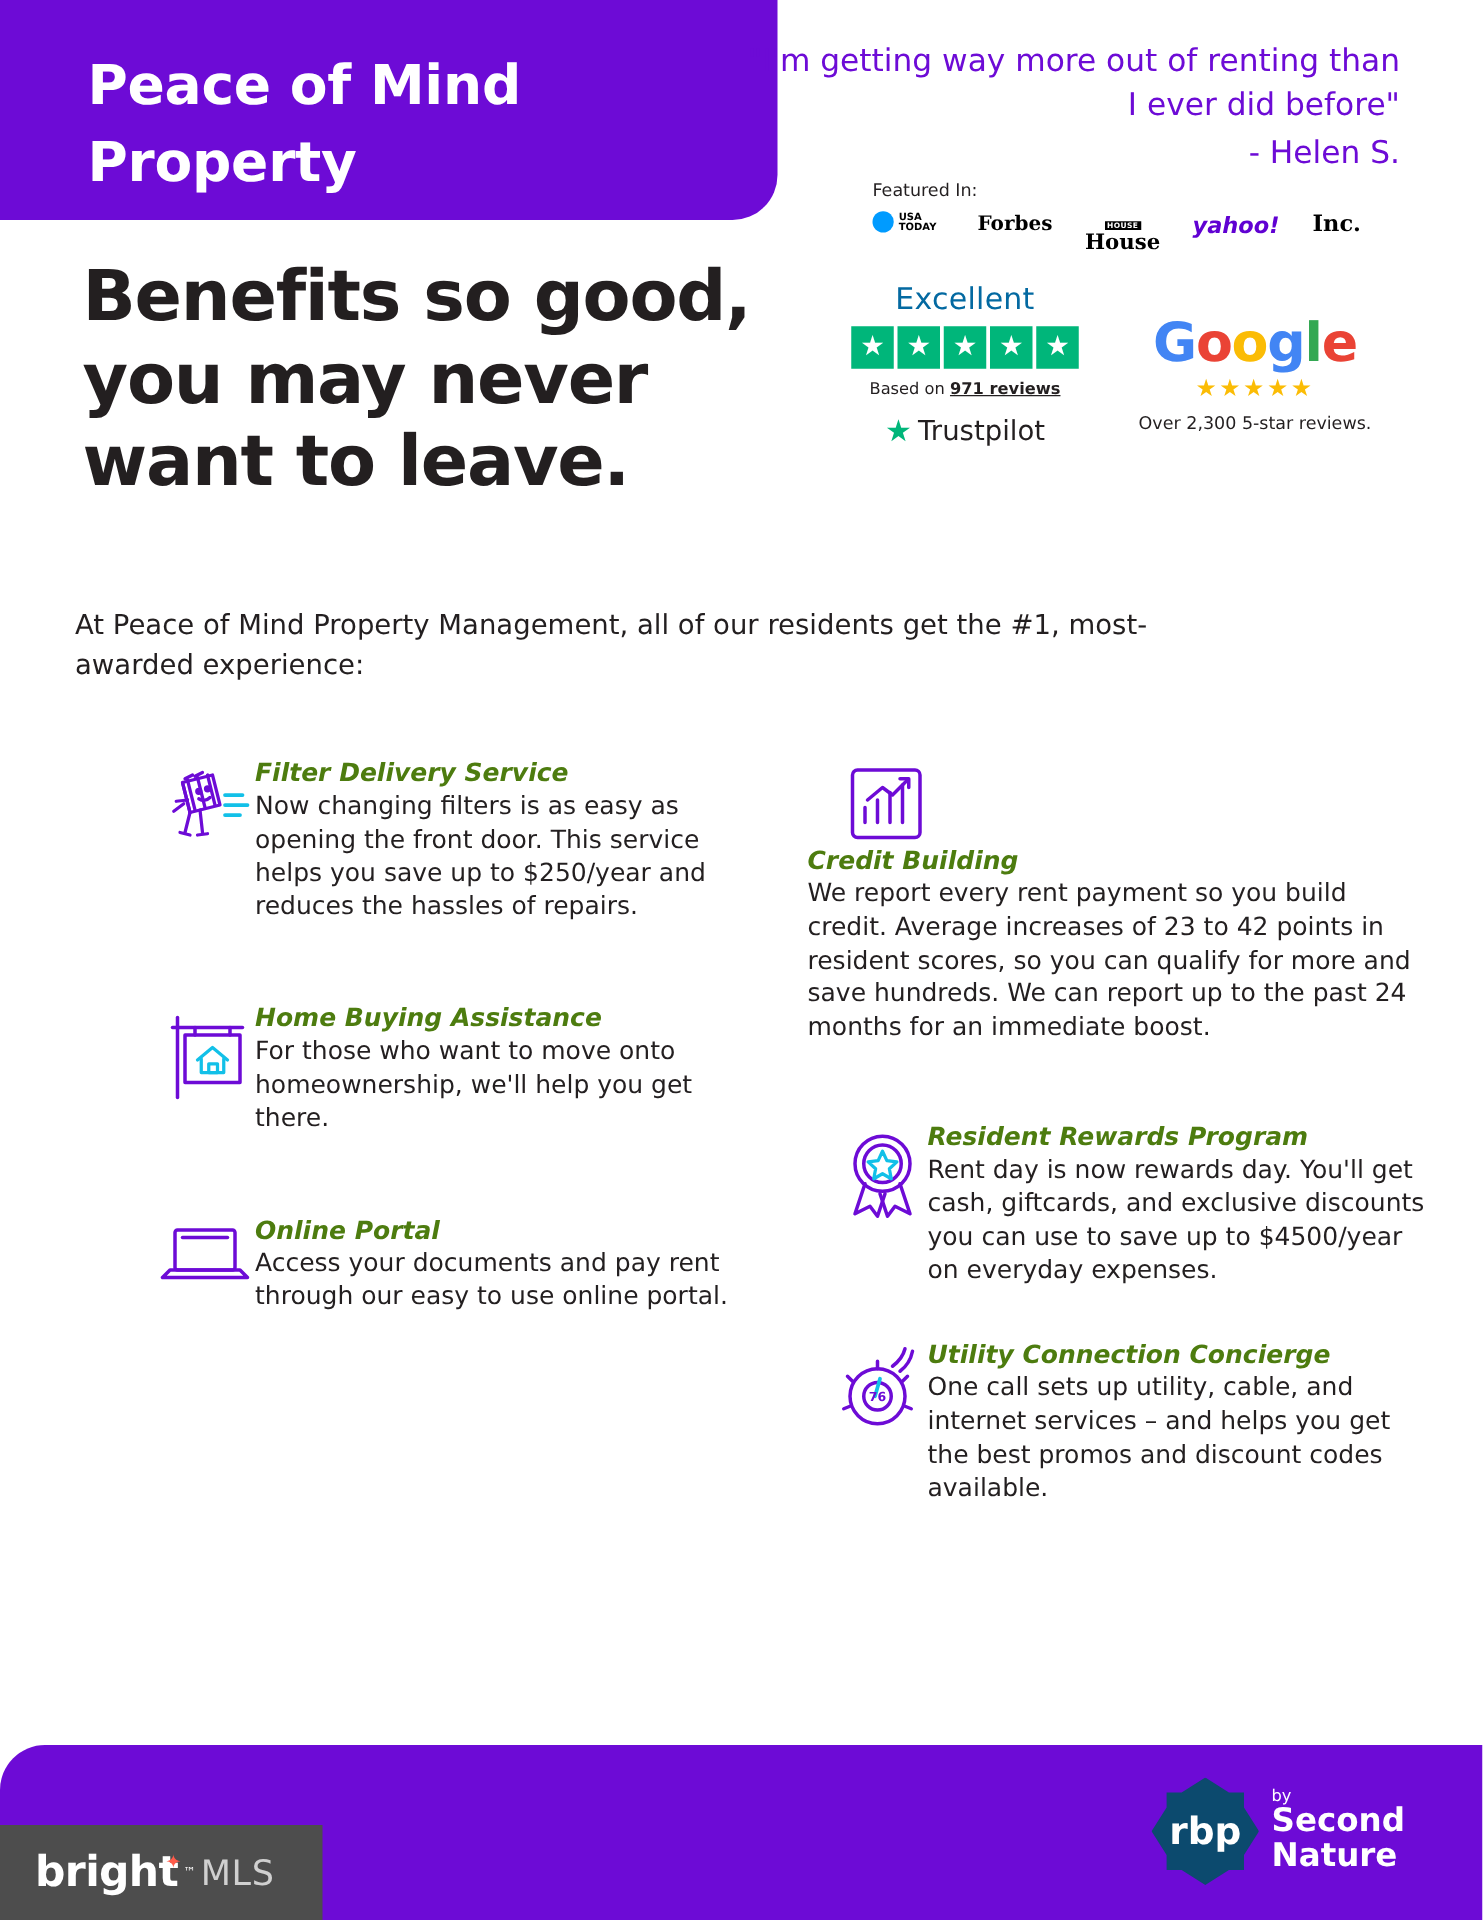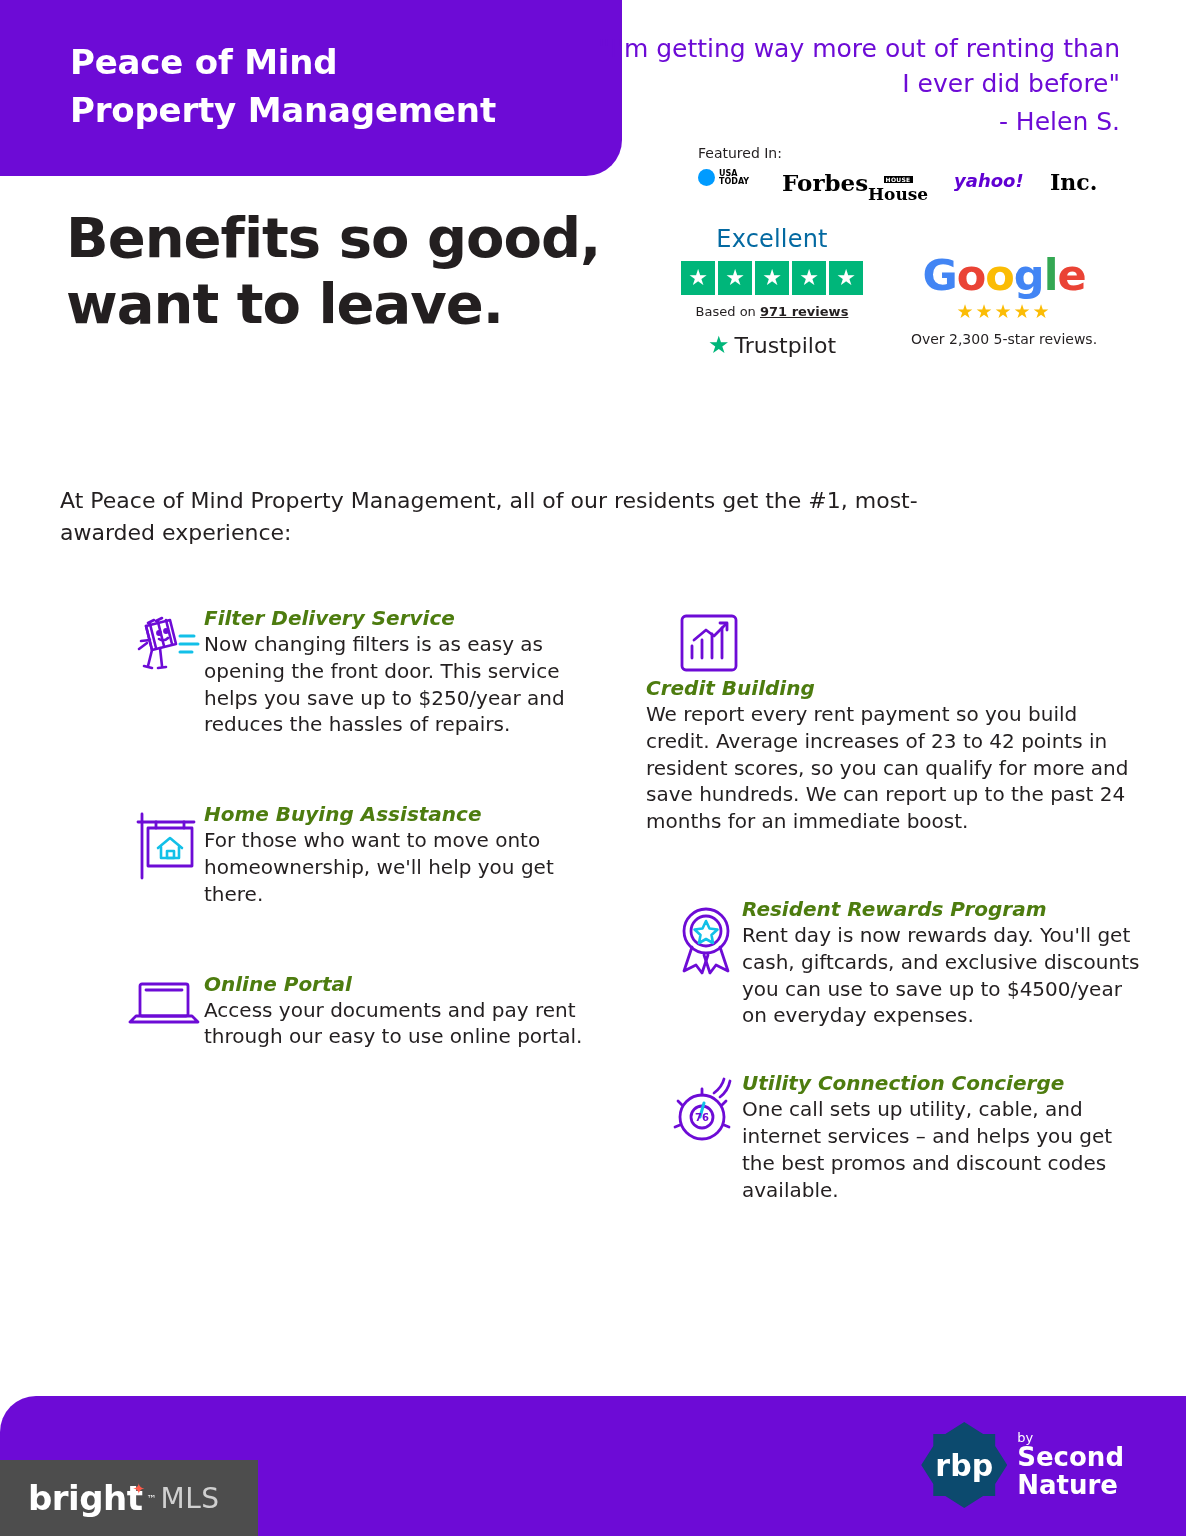--- a/index.html
+++ b/index.html
@@ -25,21 +25,21 @@
     height: 176px;
     background: #6d0bd6;
     border-bottom-right-radius: 36px;
   }
   .header-title {
     position: absolute;
     left: 70px;
     top: 38px;
     width: 520px;
     color: #ffffff;
-    font-size: 34px;
+    font-size: 44px;
     font-weight: bold;
     line-height: 1.42;
     letter-spacing: -0.2px;
   }
   .header-title span { display: block; }
 
   
   .testimonial {
     position: absolute;
     right: 66px;
@@ -78,21 +78,21 @@
   .usat-dot {
     width: 17px; height: 17px; border-radius: 50%;
     background: #009bff;
   }
   .usat-text {
     font-size: 8px; font-weight: bold; line-height: 8px; color: #000;
   }
   .logo-forbes {
     position: absolute; left: 84px; top: 2px;
     font-family: "DejaVu Serif", "Liberation Serif", serif;
-    font-size: 23px; font-weight: bold; color: #000;
+    font-size: 16px; font-weight: bold; color: #000;
   }
   .logo-house {
     position: absolute; left: 170px; top: 0px;
     text-align: center;
   }
   .logo-house .small {
     font-size: 6px; font-weight: bold; letter-spacing: 0.3px;
     color: #000; background: #000; color: #fff; padding: 0 2px;
     display: inline-block;
   }
@@ -101,21 +101,21 @@
     font-size: 17px; font-weight: bold; color: #000; line-height: 16px;
   }
   .logo-yahoo {
     position: absolute; left: 256px; top: 3px;
     font-size: 18px; font-weight: bold; color: #6001d2;
     font-style: italic;
   }
   .logo-inc {
     position: absolute; left: 352px; top: 2px;
     font-family: "DejaVu Serif", "Liberation Serif", serif;
-    font-size: 22px; font-weight: bold; color: #000;
+    font-size: 18px; font-weight: bold; color: #000;
   }
 
   
   .headline {
     position: absolute;
     left: 66px;
     top: 205px;
     width: 590px;
     font-size: 56px;
     font-weight: bold;
@@ -328,20 +328,21 @@
   <div class="logo-house">
     <div class="small">HOUSE</div>
     <div class="big">House</div>
   </div>
   <div class="logo-yahoo">yahoo!</div>
   <div class="logo-inc">Inc.</div>
 </div>
 
 <div class="headline">
   <span>Benefits so good,</span>
+  <span>you may never</span>
   <span>want to leave.</span>
 </div>
 
 <div class="trustpilot">
   <div class="tp-excellent">Excellent</div>
   <div class="tp-stars">
     <div class="tp-star">★</div>
     <div class="tp-star">★</div>
     <div class="tp-star">★</div>
     <div class="tp-star">★</div>

